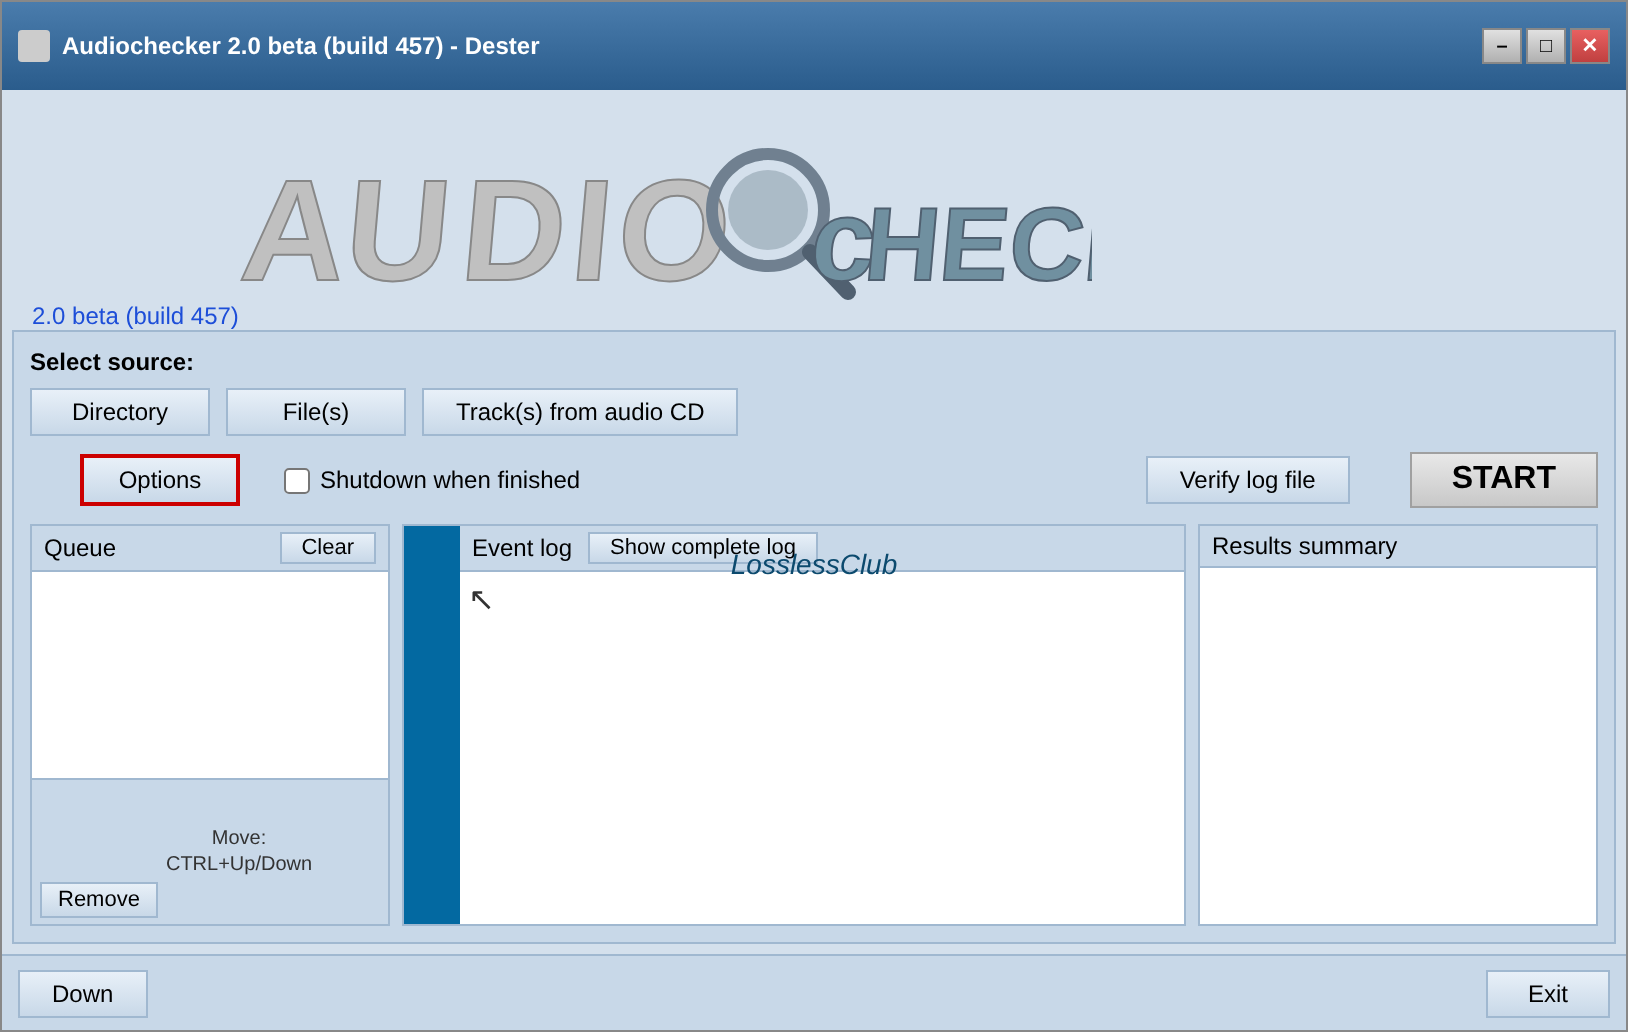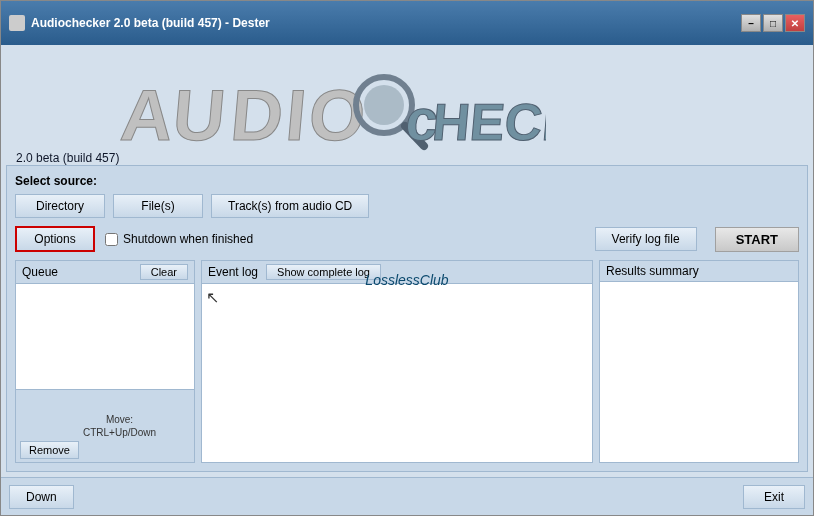--- a/index.html
+++ b/index.html
@@ -75,21 +75,21 @@
     .logo-svg {
       width: 430px;
       height: 100px;
       margin-left: 100px;
     }
     .version-text {
       position: absolute;
       left: 15px;
       bottom: 0px;
       font-size: 12px;
-      color: #0f172a;
+      color: #1d4ed8;
     }
     .main-panel {
       flex: 1;
       background: #c8d8e8;
       border: 1px solid #a0b8d0;
       margin: 0 5px 5px 5px;
       display: flex;
       flex-direction: column;
       padding: 8px;
     }
@@ -110,21 +110,22 @@
       padding: 4px 16px;
       cursor: pointer;
       font-size: 12px;
       min-width: 90px;
       text-align: center;
     }
     .options-row {
       display: flex;
       align-items: center;
       margin-bottom: 8px;
-      gap: 10px;
+      gap: 22px;
+      margin-left: 25px;
     }
     .options-btn {
       background: linear-gradient(to bottom, #e8f0f8, #c8d8e8);
       border: 2px solid #cc0000;
       padding: 4px 16px;
       cursor: pointer;
       font-size: 12px;
       min-width: 80px;
       text-align: center;
     }
@@ -142,21 +143,21 @@
       padding: 4px 16px;
       cursor: pointer;
       font-size: 12px;
       margin-right: 8px;
     }
     .start-btn {
       background: linear-gradient(to bottom, #e8e8e8, #c8c8c8);
       border: 1px solid #a0a0a0;
       padding: 4px 20px;
       cursor: pointer;
-      font-size: 13px;
+      font-size: 16px;
       font-weight: bold;
     }
     .main-columns {
       flex: 1;
       display: flex;
       gap: 6px;
       position: relative;
     }
     .watermark {
       position: absolute;
@@ -220,21 +221,22 @@
       font-size: 10px;
       color: #333;
       text-align: center;
       line-height: 1.3;
     }
     .event-log-panel {
       flex: 1;
       display: flex;
       flex-direction: column;
       border: 1px solid #a0b8d0;
-      background: #e5e5e5;
+      background: #0369a1;
+      padding-left: 28px;
     }
     .event-log-header {
       display: flex;
       align-items: center;
       background: #c8d8e8;
       padding: 3px 6px;
       border-bottom: 1px solid #a0b8d0;
       gap: 8px;
     }
     .event-log-title {

